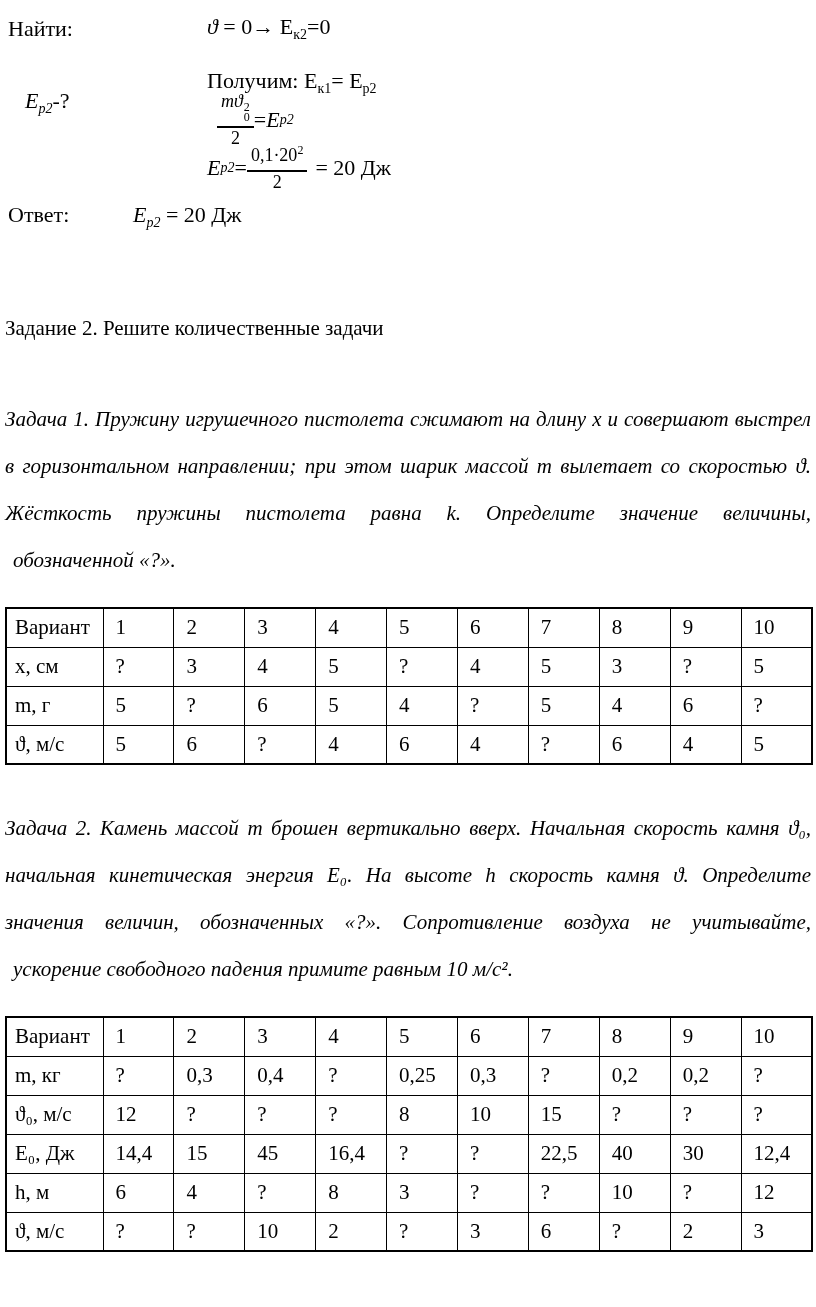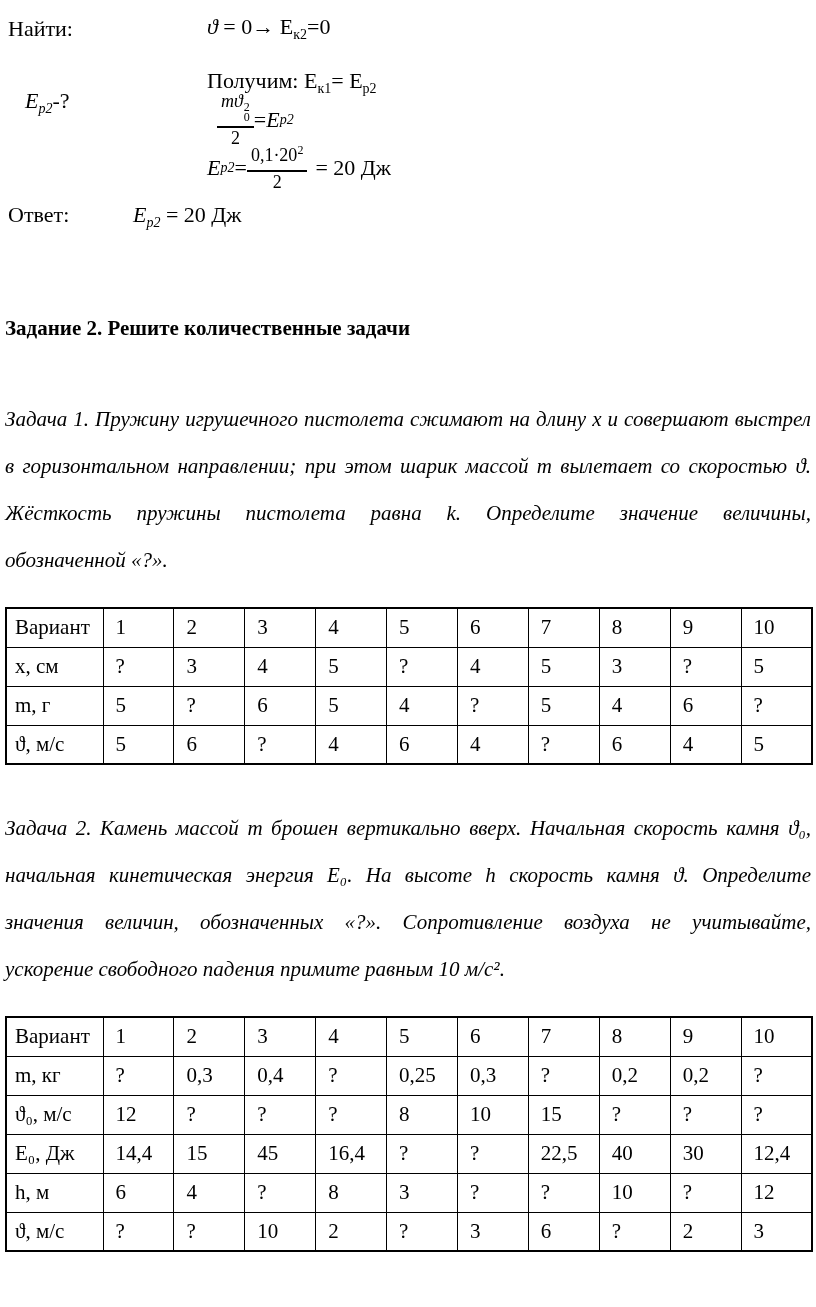--- a/index.html
+++ b/index.html
@@ -23,24 +23,24 @@
   .mrow { display: inline-flex; align-items: center; }
 
   .frac { display: inline-block; text-align: center; font-size: 18px; line-height: 1.1; }
   .frac .num { display: block; border-bottom: 2px solid #000; padding: 0 4px 4px 4px; }
   .frac .den { display: block; padding-top: 1px; }
 
   .ss { display: inline-flex; flex-direction: column; align-items: flex-start;
         font-size: 12px; line-height: 10px; vertical-align: -4px; margin-left: 1px; }
 
   
-  .heading { font-size: 21px; line-height: 24px; margin: 4px 0 0 0; font-weight: bold; }
+  .heading { font-size: 21px; line-height: 24px; margin: 4px 0 0 0; }
   .para { font-size: 21px; line-height: 47px; }
   .para .tline { text-align: justify; text-align-last: justify; font-style: italic; }
-  .para .tline.last { text-align-last: left; }
+  .para .tline.last { text-align-last: left; margin-left: 8px; }
   .para1 { margin-top: 56px; }
   .para2 { margin-top: 40px; }
 
   
   table.vtab {
     border-collapse: collapse;
     table-layout: fixed;
     width: 806px;
     border: 2px solid #000;
     margin-top: 23px;

